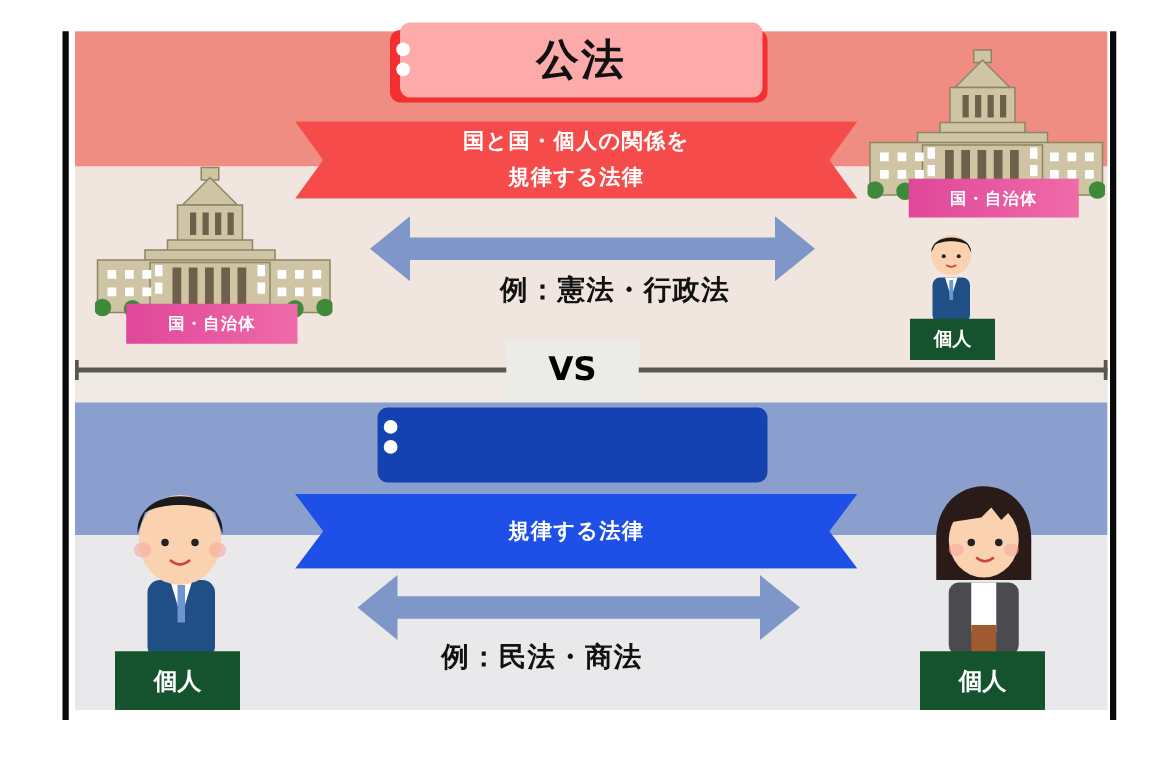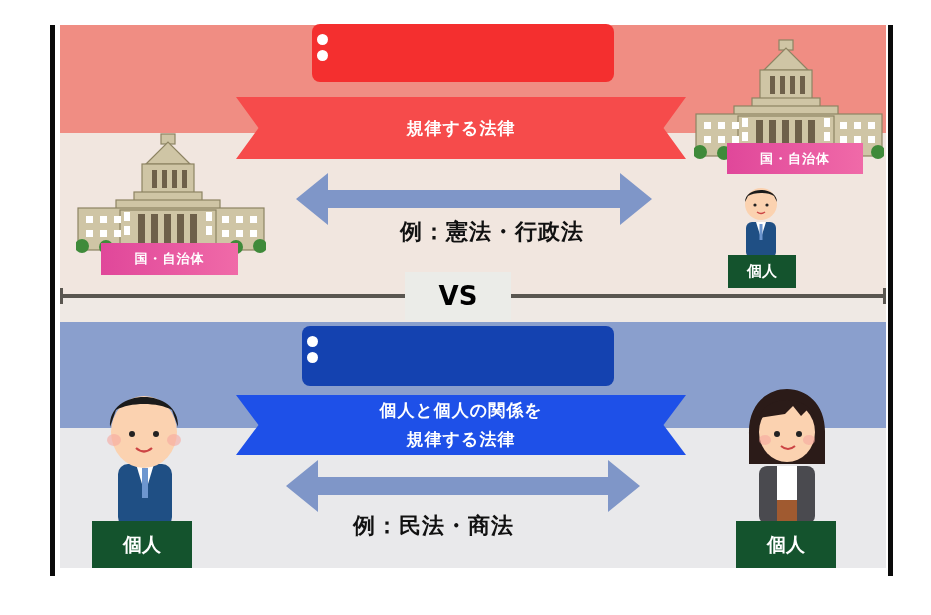--- a/index.html
+++ b/index.html
@@ -215,25 +215,27 @@
   <ellipse cx="20" cy="66" rx="6" ry="5" fill="#f7a8a0" opacity="0.6"></ellipse>
   <ellipse cx="64" cy="66" rx="6" ry="5" fill="#f7a8a0" opacity="0.6"></ellipse>
   <path d="M14,44 C20,20 64,20 70,44 L62,36 L56,42 L48,32 L40,40 Z" fill="#2b1b18"></path>
   <circle cx="32" cy="60" r="3" fill="#222"></circle>
     <circle cx="54" cy="60" r="3" fill="#222"></circle>
   <path d="M36,72 Q43,78 50,72" stroke="#c44" stroke-width="2" fill="none"></path>
 </svg>
 
 <div id="title-public" class="title-wrap">
   <div class="title-shadow"></div>
+  <div class="title-box">公法</div>
   <div class="dot dot1"></div>
   <div class="dot dot2"></div>
 </div>
 
 <div id="ribbon-public" class="ribbon">
+  <span>国と国・個人の関係を</span>
   <span>規律する法律</span>
 </div>
 
 <svg id="arrow-public" class="arrow" viewBox="0 0 356 52">
   <polygon points="0,26 32,0 32,17 324,17 324,0 356,26 324,52 324,35 32,35 32,52" fill="#7f96c8"></polygon>
 </svg>
 
 <div id="example-public" class="example">例：憲法・行政法</div>
 
 <div id="tag-gov-left" class="tag tag-pink">国・自治体</div>
@@ -245,21 +247,20 @@
 <div id="vs-cap-right" class="vs-cap"></div>
 <div id="vs-label">VS</div>
 
 <div id="title-private" class="title-wrap">
   <div class="title-shadow"></div>
   <div class="dot dot1"></div>
   <div class="dot dot2"></div>
 </div>
 
 <div id="ribbon-private" class="ribbon">
-  <span>個人と個人の関係を</span>
   <span>規律する法律</span>
 </div>
 
 <svg id="arrow-private" class="arrow" viewBox="0 0 354 52">
   <polygon points="0,26 32,0 32,17 322,17 322,0 354,26 322,52 322,35 32,35 32,52" fill="#7f96c8"></polygon>
 </svg>
 
 <div id="example-private" class="example">例：民法・商法</div>
 
 <div id="tag-person-left" class="tag tag-blue">個人</div>

